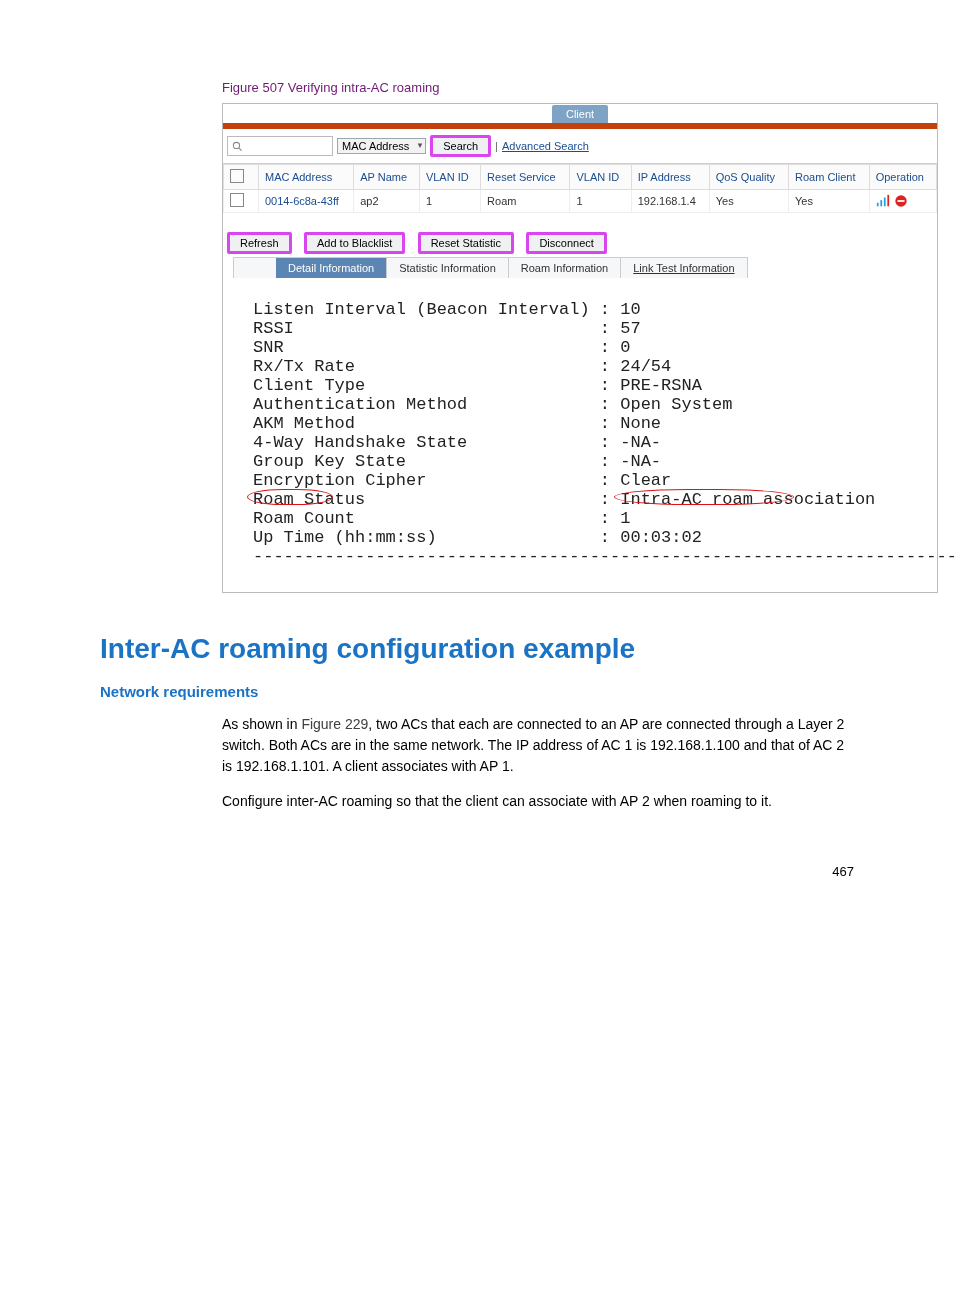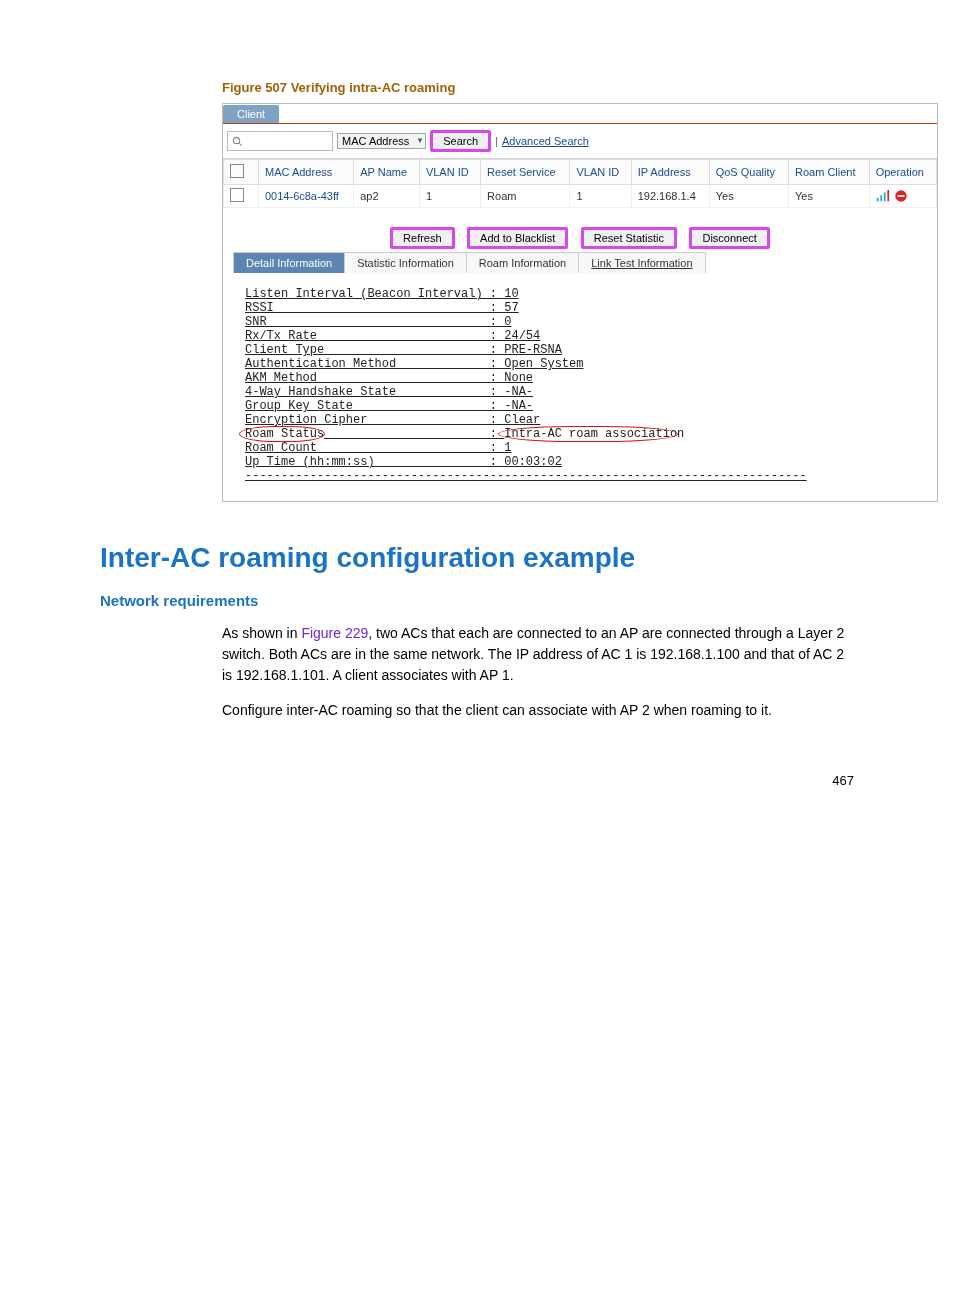--- a/index.html
+++ b/index.html
@@ -14,22 +14,22 @@
       position: relative;
     }
     .intro-line {
       font-size: 14px;
       margin-bottom: 14px;
       padding-left: 122px;
     }
     .intro-line b { font-weight: bold; }
     .figcap {
       font-size: 13px;
-      font-weight: bold;
-      color: #a16207;
+      font-weight: normal;
+      color: #701a75;
       margin-bottom: 8px;
       padding-left: 122px;
     }
     
     
     .screenshot {
       padding-left: 122px;
       margin-bottom: 40px;
     }
     .shot-inner {
@@ -39,21 +39,21 @@
     }
     .tab-client {
       display: inline-block;
       font-size: 11px;
       color: #fff;
       background: #7fa3c4;
       padding: 3px 14px;
       border-radius: 2px 2px 0 0;
       margin-top: 0;
     }
-    .tabbar-line { border-bottom: 1px solid #c2410c; }
+    .tabbar-line { border-bottom: 6px solid #c2410c; text-align: center; }
     .searchbar {
       display: flex; align-items: center;
       gap: 4px;
       padding: 6px 4px 6px 4px;
       border-bottom: 1px solid #d0d0d0;
       font-size: 11px;
     }
     .search-icon-box {
       width: 100px; height: 18px;
       border: 1px solid #bbb;
@@ -84,48 +84,47 @@
     }
     table.client-table td{
       border:1px solid #eee; padding:3px 6px; color:#333;
     }
     .chk{width:12px;height:12px;border:1px solid #888;display:inline-block;}
     .mac-link{color:#1a4d8f;}
     .op-icons{display:flex;gap:4px;align-items:center;}
     .op-icons svg{width:14px;height:14px;}
     
     .action-row{
-      text-align:center;
       padding: 20px 0 6px 0;
     }
     .action-row .btn-grey{margin:0 4px;}
     
     .subtabs{
       display:flex; font-size:11px;
       background:#f5f7f9;
       border:1px solid #ccc;
       border-bottom:none;
       width: fit-content;
       margin-left:10px;
+      padding-left:42px;
     }
     .subtabs .st{
       padding:4px 12px; border-right:1px solid #ccc; color:#333;
     }
     .subtabs .st:last-child{border-right:none;text-decoration:underline;}
     .subtabs .st.active{
       background:#5b85b2; color:#fff;
     }
     .detail-pre{
       font-family: "Courier New", monospace;
-      font-size:12px;
+      font-size:17px;
       white-space:pre;
       padding: 6px 14px 10px 14px;
-      margin:8px;
+      margin:16px;
       color:#222;
-      text-decoration:underline;
     }
     .circ-red{
       position:relative;
       display:inline-block;
     }
     .circ-red .oval{
       position:absolute; border:1px solid #d11; border-radius:50%/60%;
       left:-6px; top:-1px; height:14px;
     }
     
@@ -141,21 +140,21 @@
       font-weight:bold;
       font-size:15px;
       margin-bottom:12px;
     }
     .body-text{
       font-size:14px;
       padding-left:122px;
       line-height:1.5;
       margin-bottom:12px;
     }
-    .body-text a{color:#6d28d9; text-decoration:none;}
+    .body-text a{color:#404040; text-decoration:none;}
     .pagenum{ text-align:right; font-size:13px; padding:40px 0 10px;}
   </style>
 </head>
 <body>
 
 <div class="page">
 
 
   <div class="figcap">Figure 507 Verifying intra-AC roaming</div>
 

